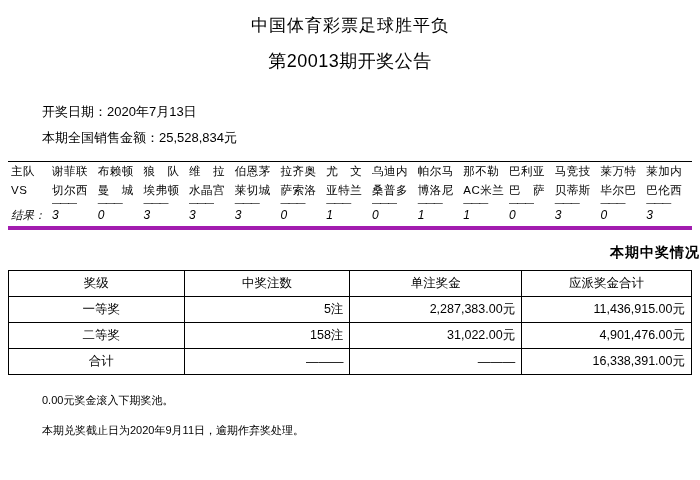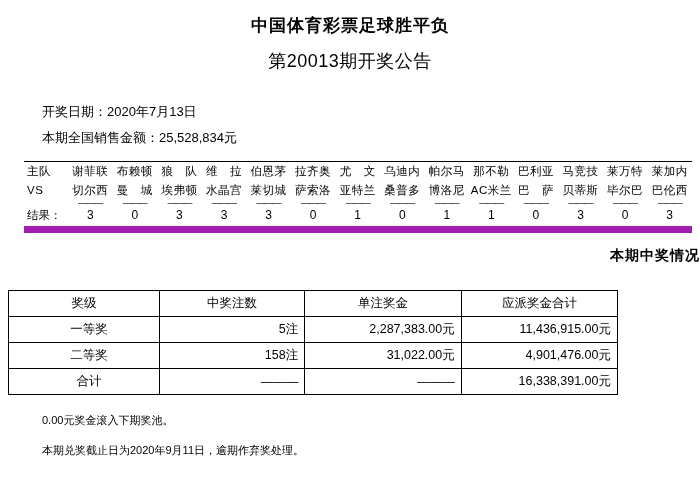--- a/index.html
+++ b/index.html
@@ -16,52 +16,51 @@
   }
   .page {
     position: relative;
     width: 700px;
     height: 480px;
     box-sizing: border-box;
   }
   .title {
     text-align: center;
     font-size: 17px;
-    font-weight: bold;
+    font-weight: normal;
     letter-spacing: 1px;
     padding-top: 14px;
   }
   .subtitle {
     text-align: center;
     font-size: 18px;
     padding-top: 12px;
     letter-spacing: 0.5px;
   }
   .info-block {
     padding: 26px 14px 0 42px;
     font-size: 13px;
     line-height: 26px;
   }
   .info-line {
     white-space: nowrap;
   }
   
   .matches-wrap {
-    margin: 10px 8px 0 24px;
+    margin: 10px 8px 0 8px;
     border-top: 1px solid #000;
-    border-bottom: 7px solid #a21caf;
+    border-bottom: 4px solid #a21caf;
   }
   table.matches {
     border-collapse: collapse;
     width: 100%;
     font-size: 11.5px;
     table-layout: fixed;
   }
   table.matches td {
-    text-align: center;
     padding: 2px 0;
     line-height: 15px;
     white-space: nowrap;
   }
   table.matches td.rowhead {
     width: 44px;
     text-align: left;
     padding-left: 3px;
     font-size: 11.5px;
   }
@@ -71,35 +70,36 @@
     font-size: 9px;
     color: #000;
     letter-spacing: -1px;
   }
   tr.hostrow td, tr.guestrow td {
     letter-spacing: 0.5px;
   }
   tr.resultrow td {
     font-size: 12px;
     padding-bottom: 3px;
+    font-style: italic;
   }
   .vs-cell {
     line-height: 13px;
   }
   
   .section-title {
     text-align: right;
     font-size: 14px;
     font-weight: bold;
     margin-top: 14px;
     letter-spacing: 1px;
   }
   table.prize {
-    margin: 25px 8px 0 8px;
-    width: 610px;
+    margin: 8px 8px 0 8px;
+    width: 684px;
     border-collapse: collapse;
     font-size: 12.5px;
   }
   table.prize th, table.prize td {
     border: 1px solid #000;
     padding: 3px 6px;
     height: 19px;
   }
   table.prize th {
     text-align: center;

